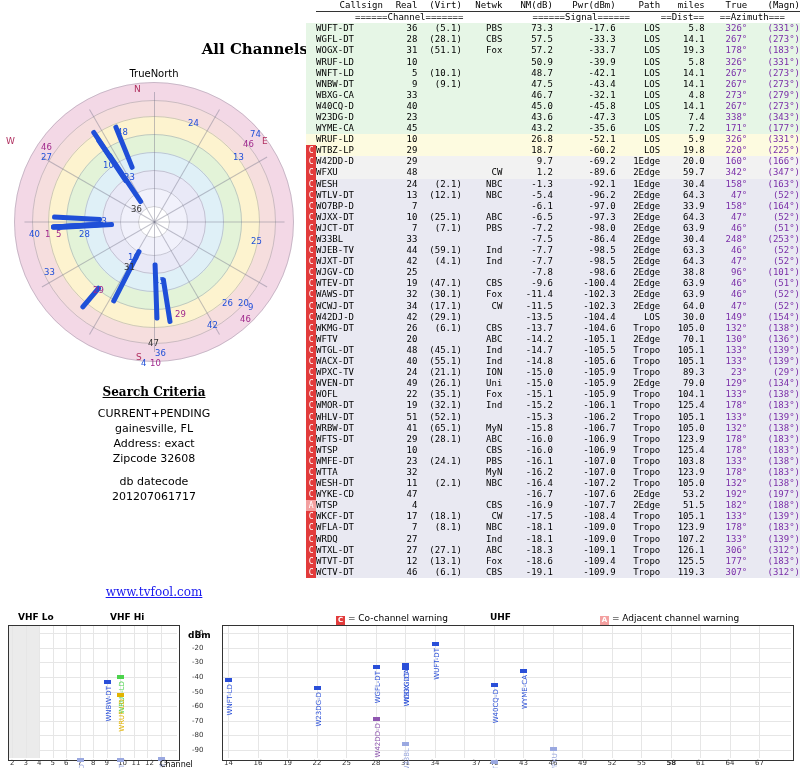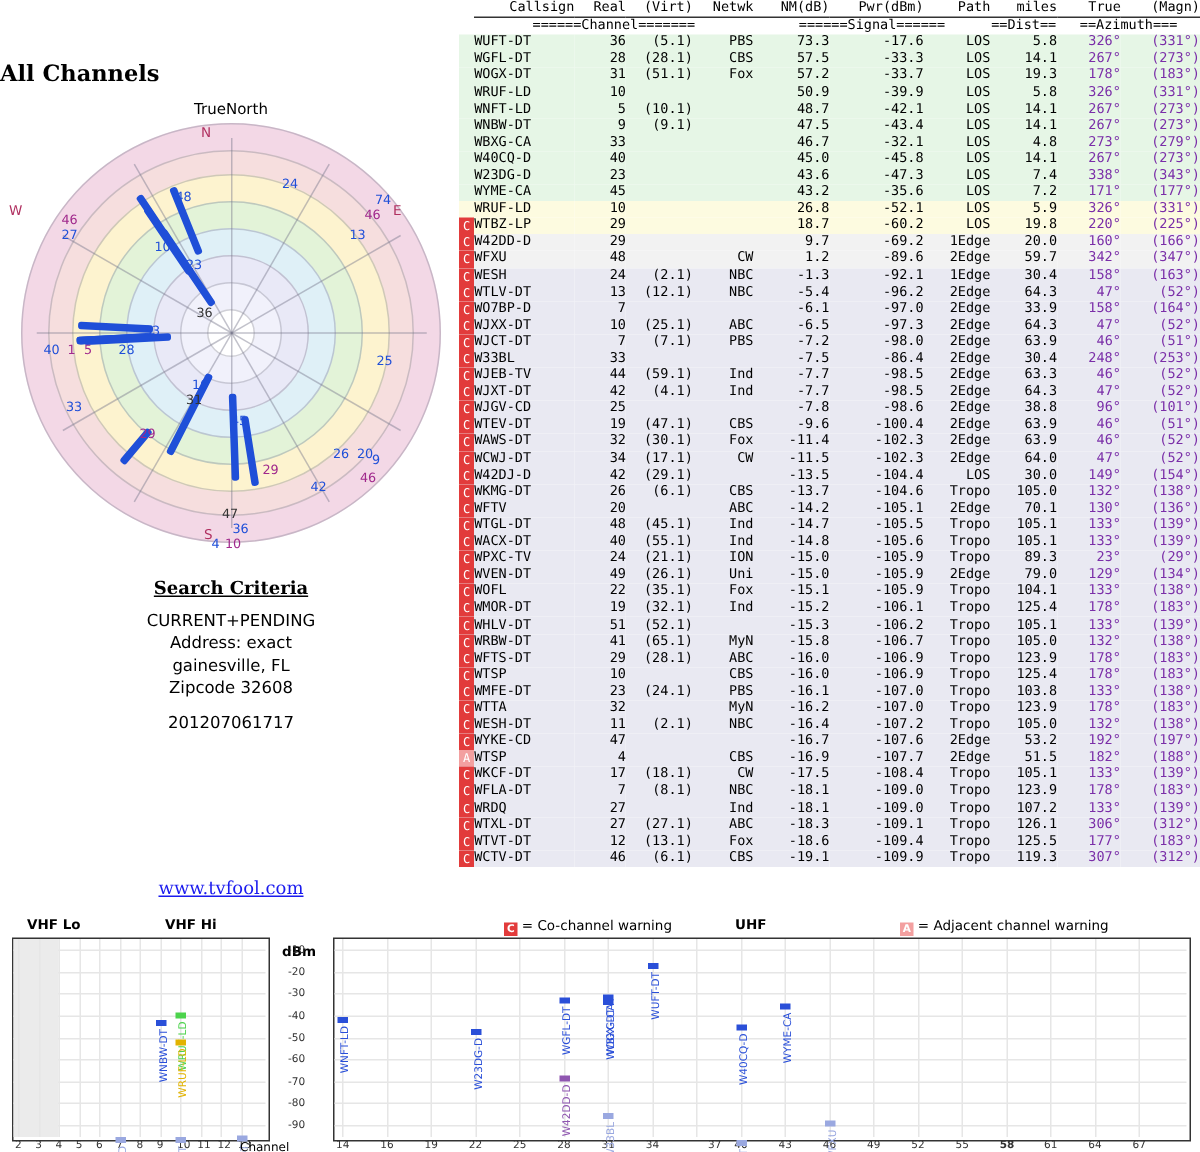--- a/index.html
+++ b/index.html
@@ -1,21 +1,21 @@
 <!DOCTYPE html>
 <html><head>
 <meta charset="utf-8">
 <style>
   html,body{margin:0;padding:0;}
   body{width:800px;height:768px;background:#ffffff;font-family:"DejaVu Sans",sans-serif;position:relative;overflow:hidden;}
   .root{position:relative;width:800px;height:768px;}
 
   
   #polar-panel{position:absolute;left:0;top:0;width:308px;height:610px;}
-  #polar-title{position:absolute;left:0;top:40px;width:308px;text-align:left;font-size:15px;font-weight:bold;font-family:"DejaVu Serif",serif;}
+  #polar-title{position:absolute;left:0;top:40px;width:308px;text-align:right;font-size:15px;font-weight:bold;font-family:"DejaVu Serif",serif;}
   #truenorth-label{position:absolute;left:0;top:68px;width:308px;text-align:center;font-size:10px;}
   .polar-wrap{position:absolute;left:14px;top:82px;width:280px;height:280px;}
   .ring{position:absolute;border-radius:50%;}
   .r1{left:0;top:0;width:280px;height:280px;background:#f3d8e6;}
   .r2{left:18px;top:18px;width:244px;height:244px;background:#f6dede;}
   .r3{left:34px;top:34px;width:212px;height:212px;background:#fdf3cf;}
   .r4{left:52px;top:52px;width:176px;height:176px;background:#e3f3d8;}
   .r5{left:70px;top:70px;width:140px;height:140px;background:#dff0f7;}
   .r6{left:88px;top:88px;width:104px;height:104px;background:#e9e9f7;}
   .r7{left:106px;top:106px;width:68px;height:68px;background:#f1f1fb;}
@@ -158,24 +158,25 @@
         <div class="num dark" style="left: 148px; top: 338px;">47</div>
         <div class="num blue" style="left: 155px; top: 348px;">36</div>
         <div class="num blue" style="left: 141px; top: 358px;">4</div>
         <div class="num mag" style="left: 150px; top: 358px;">10</div>
       </div>
 
     <div id="search-criteria">
       <div class="sc-title">Search Criteria</div>
       <div style="height:6px"></div>
       <div>CURRENT+PENDING</div>
+      <div>gainesville, FL</div>
       <div>Address: exact</div>
-      <div>gainesville, FL</div>
       <div>Zipcode 32608</div>
       <div style="height:8px"></div>
+      <div>db datecode</div>
       <div>201207061717</div>
     </div>
 
     <a href="#" id="tvfool-link">www.tvfool.com</a>
   </div>
 
   <div id="table-panel">
     <table class="ch">
       <colgroup>
         <col style="width:10px">

